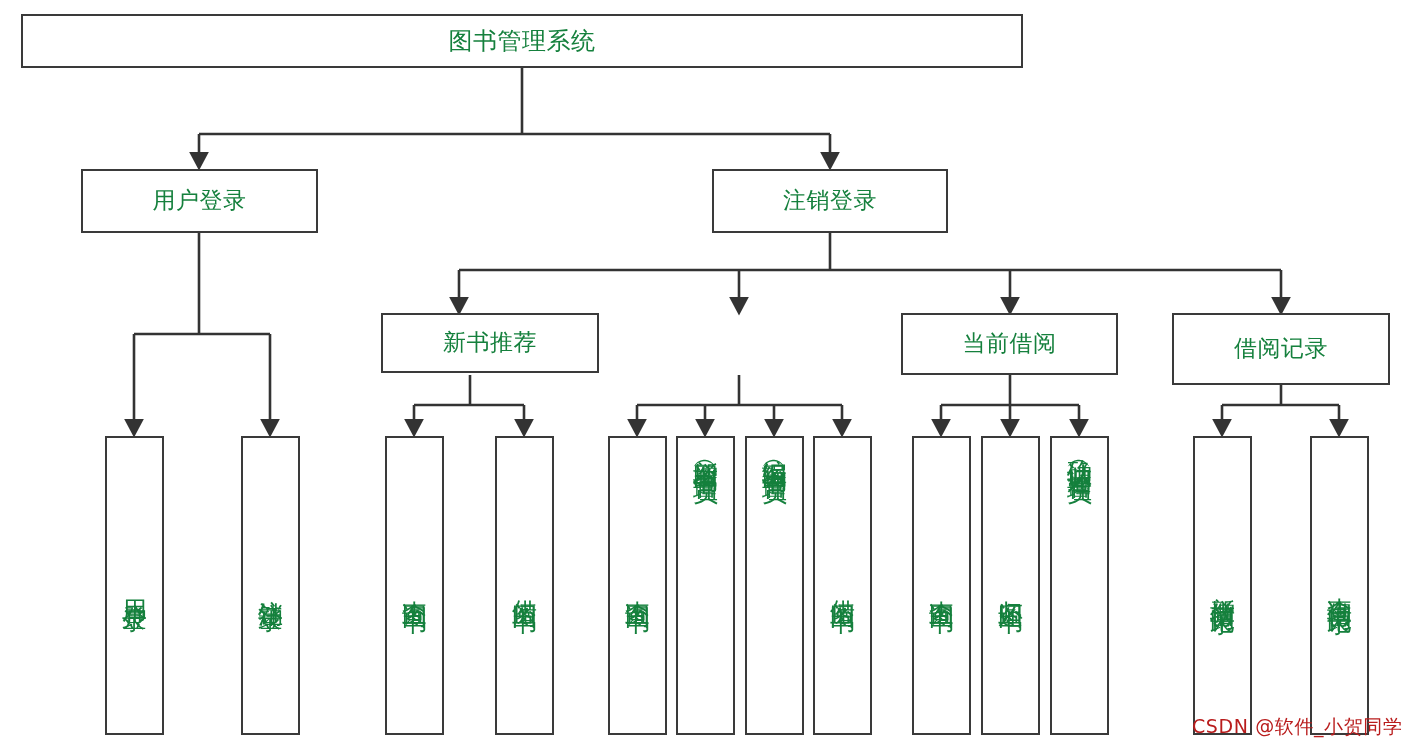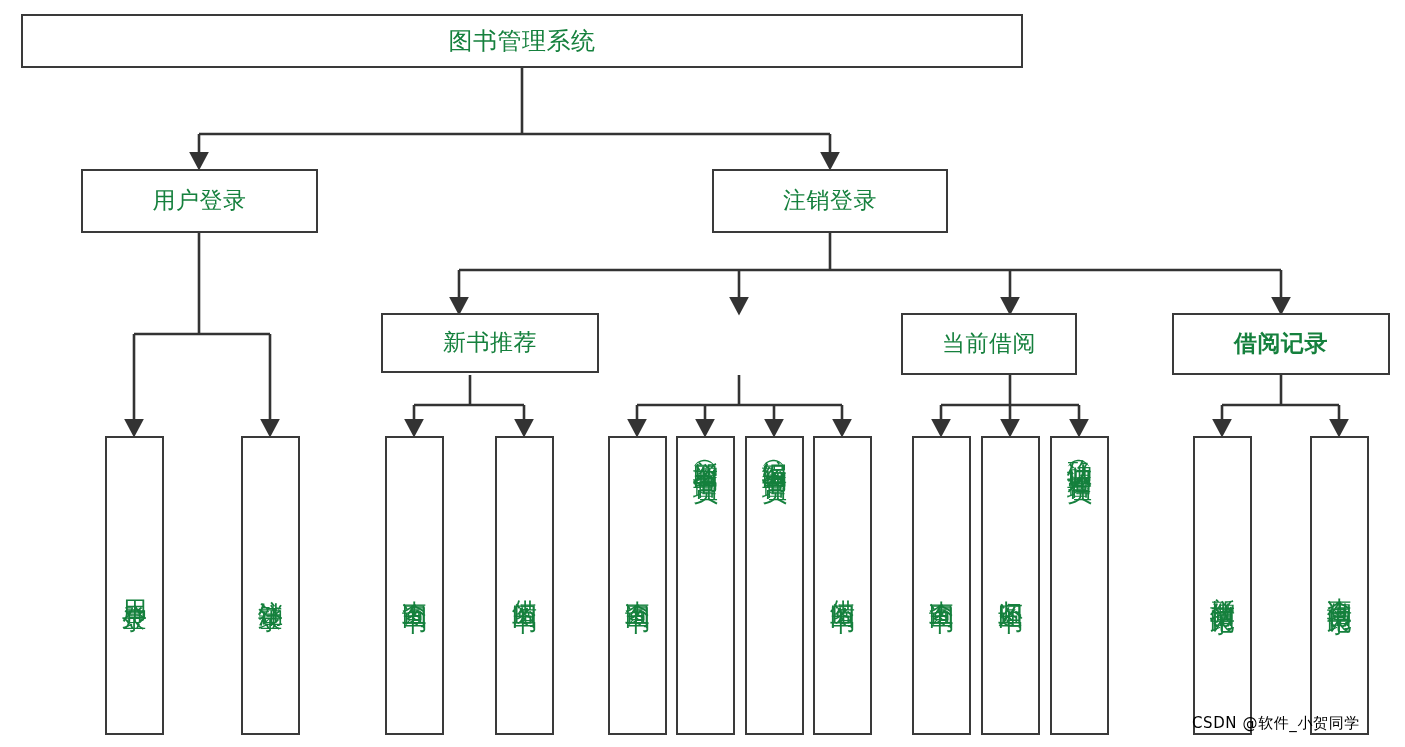--- a/index.html
+++ b/index.html
@@ -64,22 +64,22 @@
     white-space: nowrap;
   }
   .v-node.mid-align {
     align-items: center;
     padding-top: 0;
   }
   #watermark {
     position: absolute;
     left: 1192px;
     top: 714px;
-    font-size: 15px;
-    color: #000000;
+    font-size: 19px;
+    color: #b91c1c;
     letter-spacing: 0.6px;
     white-space: nowrap;
     z-index: 6;
     pointer-events: none;
   }
 </style>
 </head>
 <body>
 
 <div id="diagram-root">
@@ -141,24 +141,24 @@
   <div class="node h-node" style="left:81px; top:169px; width:237px; height:64px;">
     <span class="node-label">用户登录</span>
   </div>
   <div class="node h-node" style="left:712px; top:169px; width:236px; height:64px;">
     <span class="node-label">注销登录</span>
   </div>
 
   <div class="node h-node" style="left:381px; top:313px; width:218px; height:60px;">
     <span class="node-label">新书推荐</span>
   </div>
-  <div class="node h-node" style="left:901px; top:313px; width:176px; height:62px;">
+  <div class="node h-node" style="left:901px; top:313px; width:217px; height:62px;">
     <span class="node-label">当前借阅</span>
   </div>
-  <div class="node h-node" style="left:1172px; top:313px; width:218px; height:62px;font-weight:bold;">
+  <div class="node h-node" style="left:1172px; top:313px; width:218px; height:72px;">
     <span class="node-label">借阅记录</span>
   </div>
 
   <div class="node v-node mid-align" style="left:105px; top:436px; width:59px; height:299px;">
     <span class="node-label">用户登录</span>
   </div>
   <div class="node v-node mid-align" style="left:241px; top:436px; width:59px; height:299px;">
     <span class="node-label">注销登录</span>
   </div>
 

